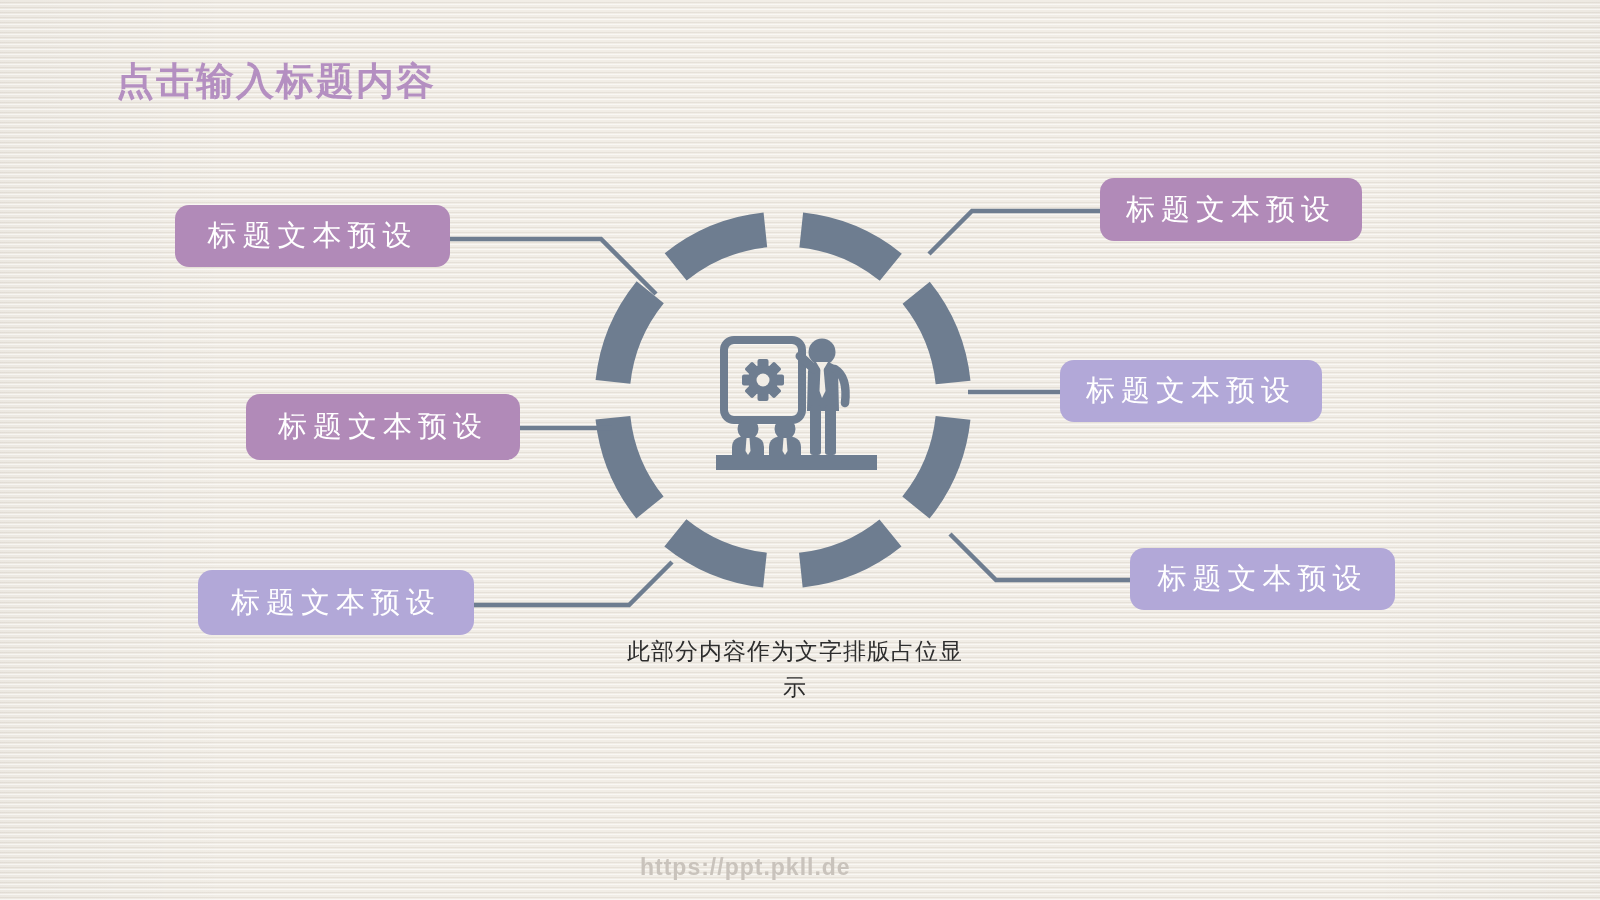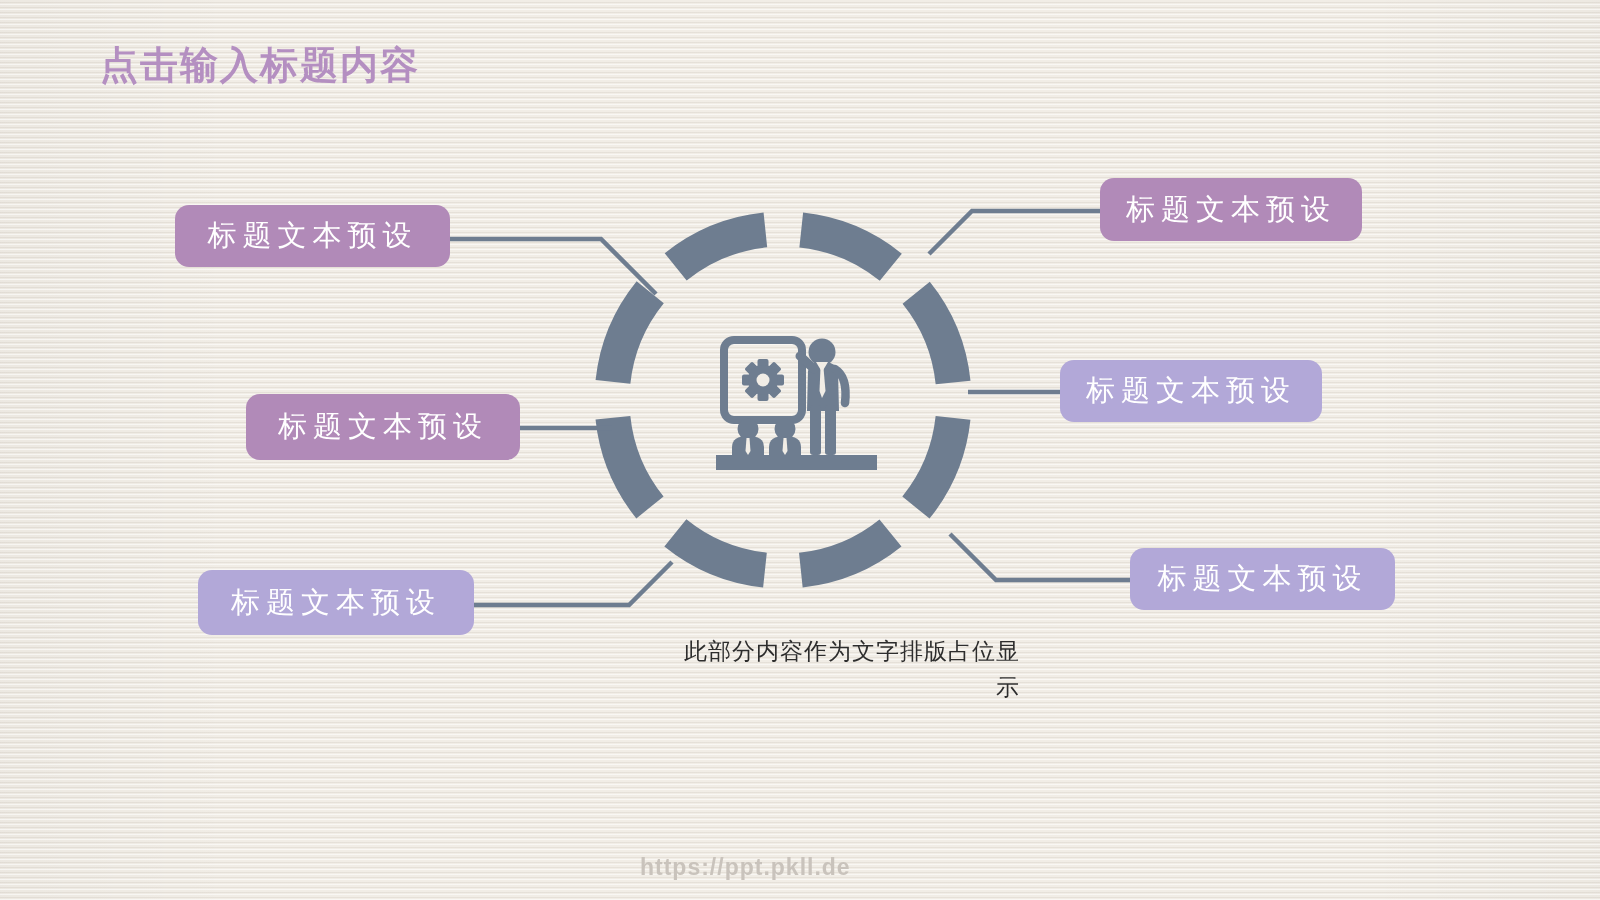--- a/index.html
+++ b/index.html
@@ -9,37 +9,37 @@
     background-image:
       repeating-linear-gradient(0deg,
         rgba(255,255,255,0.55) 0px, rgba(255,255,255,0.55) 1px,
         rgba(0,0,0,0) 1px, rgba(0,0,0,0) 2px,
         rgba(171,160,146,0.16) 2px, rgba(171,160,146,0.16) 3px,
         rgba(0,0,0,0) 3px, rgba(0,0,0,0) 5px),
       linear-gradient(90deg, rgba(0,0,0,0.02), rgba(0,0,0,0) 15%, rgba(0,0,0,0) 85%, rgba(0,0,0,0.02));
     font-family:"Liberation Sans", sans-serif;
   }
   .title{
-    position:absolute;left:100px;top:40px;margin:0;
+    position:absolute;left:100px;top:40px;margin:16px;
     font-size:38px;font-weight:700;letter-spacing:2px;
     color:#b48fc1;
     font-family:"Liberation Sans", sans-serif;
   }
   .graphic{position:absolute;left:0;top:0;}
   .tbox{
     position:absolute;border-radius:14px;
     display:flex;align-items:center;justify-content:center;
     color:#ffffff;font-size:29px;letter-spacing:6px;
     font-family:"Liberation Serif","DejaVu Serif",serif;
   }
   .tbox--purple{background:#b18ab8;}
   .tbox--lavender{background:#b2a8d8;}
   .caption{
     position:absolute;left:570px;top:634px;width:450px;
-    text-align:right;color:#2d2d2d;
+    text-align:center;color:#2d2d2d;
     font-size:23px;line-height:36px;letter-spacing:1px;
     font-family:"Liberation Serif","DejaVu Serif",serif;
   }
   .watermark{
     position:absolute;left:640px;top:854px;width:320px;
     text-align:left;color:#c9c3bc;
     font-size:23px;font-weight:700;letter-spacing:1px;
     font-family:"Liberation Sans", sans-serif;
   }
 </style>

